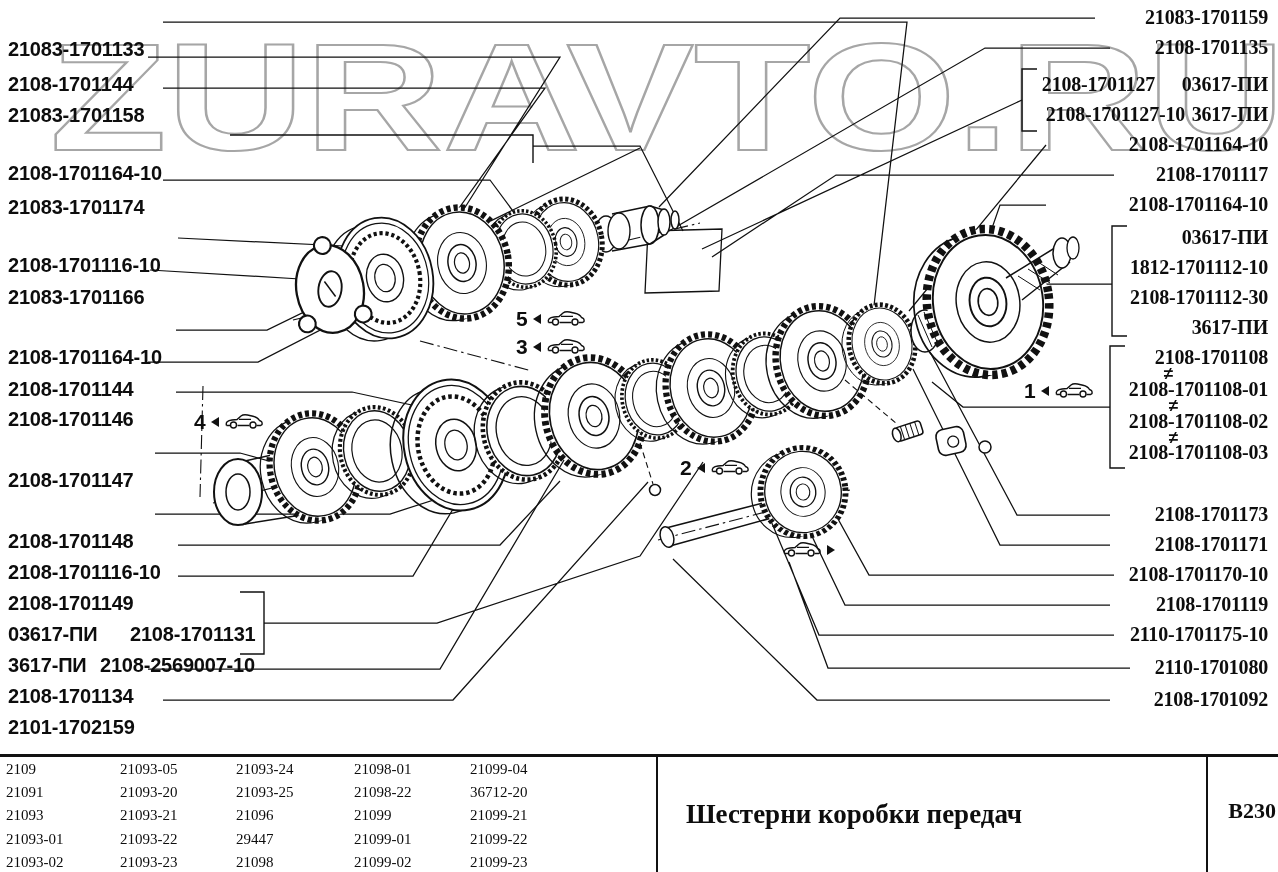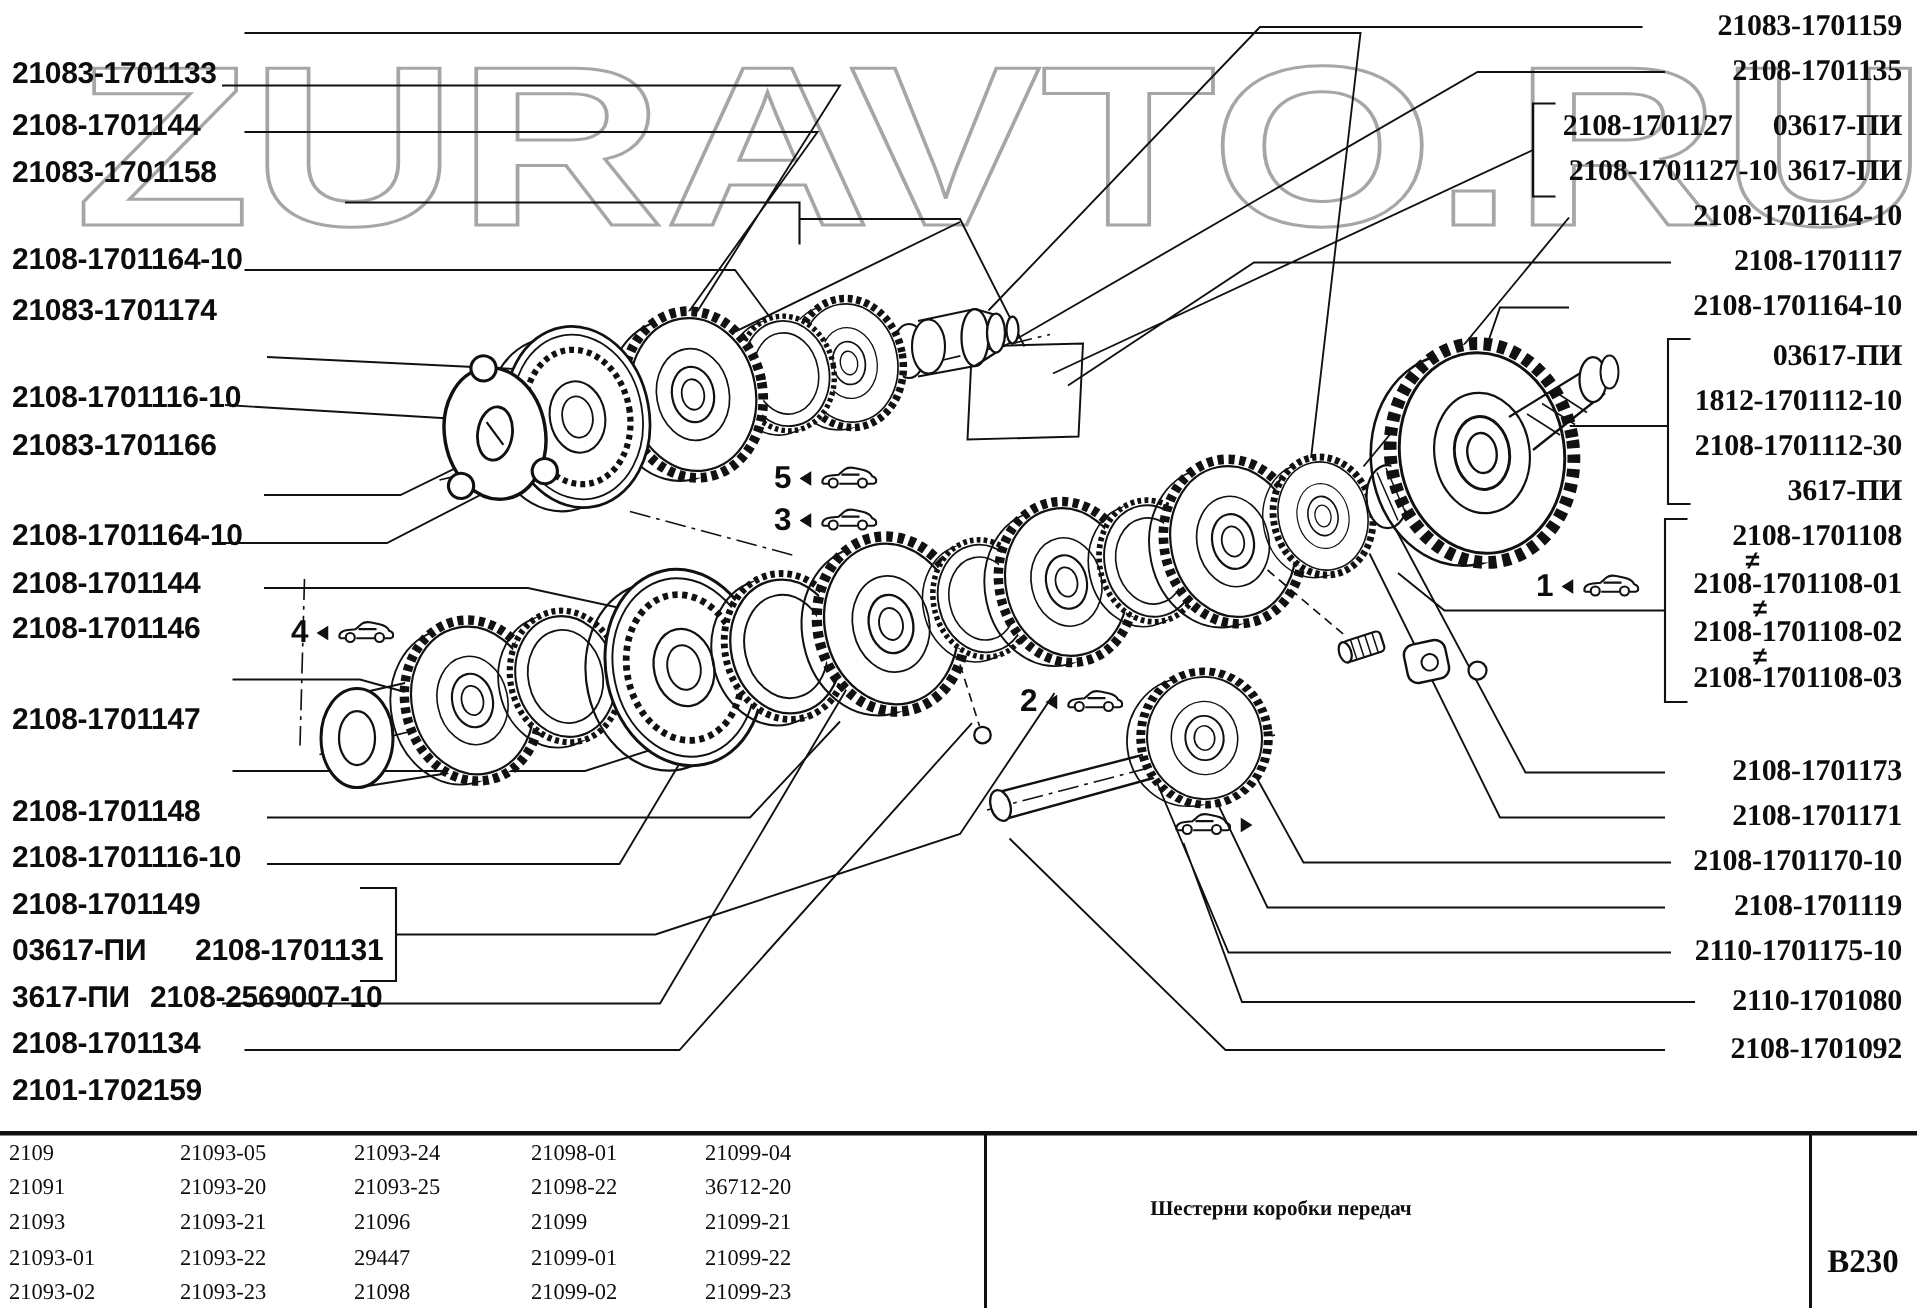--- a/index.html
+++ b/index.html
@@ -10,22 +10,22 @@
   .lblR{position:absolute;font-weight:700;font-size:20px;line-height:21px;white-space:nowrap;letter-spacing:-.2px;text-align:left;font-family:Liberation Serif, serif;}
   .neq{position:absolute;font-weight:700;font-size:17px;line-height:17px;}
   .callout{position:absolute;display:flex;align-items:center;gap:5px;}
   .callout .num{font-weight:700;font-size:21px;line-height:21px;}
   .tbl-border{position:absolute;left:0;top:754px;width:1278px;height:3px;background:#111;}
   .tbl-div{position:absolute;top:754px;height:118px;width:2px;background:#111;}
   .tcol{position:absolute;top:758px;font-family:"Liberation Serif","DejaVu Serif",serif;
         font-size:15px;line-height:23.2px;white-space:nowrap;}
   .tcol6{top:768px;}
   .ttitle{position:absolute;top:799px;left:660px;width:388px;text-align:center;
-          font-family:"Liberation Serif","DejaVu Serif",serif;font-weight:700;font-size:14px;}
-  .tcode{position:absolute;top:828px;left:1208px;width:68px;text-align:center;
+          font-family:"Liberation Serif","DejaVu Serif",serif;font-weight:700;font-size:27px;}
+  .tcode{position:absolute;top:798px;left:1208px;width:68px;text-align:right;
          font-family:"Liberation Serif","DejaVu Serif",serif;font-weight:700;font-size:22px;}
 </style>
 </head>
 <body>
 
 <div id="page">
 
 <svg id="diagram" width="1278" height="754" viewBox="0 0 1278 754">
   <defs>
     <g id="gearT">

